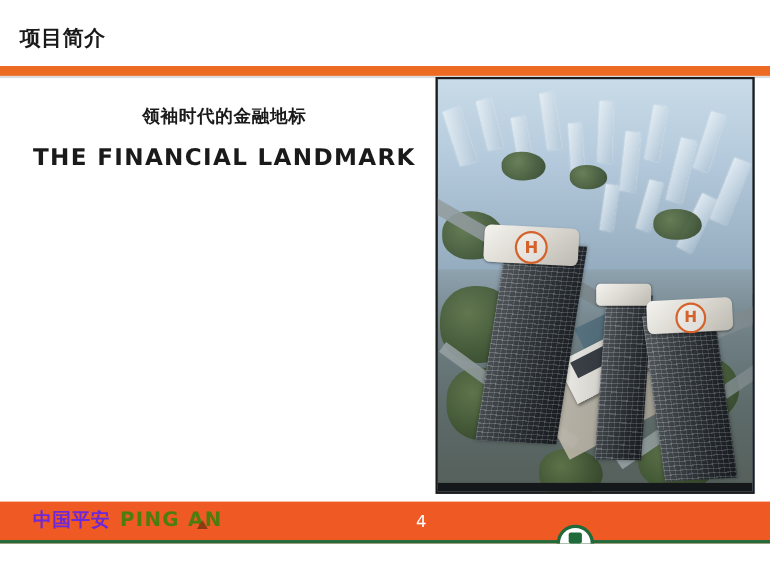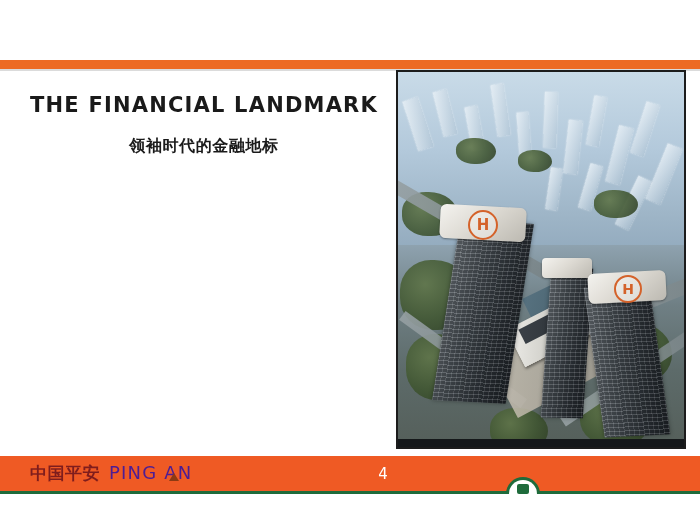--- a/index.html
+++ b/index.html
@@ -217,30 +217,30 @@
     top: 462px;
     display: flex;
     align-items: center;
     gap: 9px;
     white-space: nowrap;
   }
   #logo-cn {
     font-family: "DejaVu Sans", sans-serif;
     font-size: 17px;
     font-weight: bold;
-    color: #7f1d1d;
+    color: #6d28d9;
     letter-spacing: 0.5px;
     line-height: 22px;
   }
   #logo-en {
     position: relative;
     font-family: "DejaVu Sans", sans-serif;
     font-size: 18px;
-    font-weight: normal;
-    color: #4c1d95;
+    font-weight: bold;
+    color: #4d7c0f;
     letter-spacing: 1.2px;
     line-height: 22px;
   }
   #logo-peak {
     position: absolute;
     right: 13px;
     bottom: 3px;
     width: 0; height: 0;
     border-left: 5px solid transparent;
     border-right: 5px solid transparent;
@@ -256,26 +256,27 @@
     font-size: 15px;
     color: #ffffff;
     line-height: 20px;
   }
 </style>
 </head>
 <body>
 
 <div id="slide">
 
+  <div id="header-title">项目简介</div>
   <div id="header-rule"></div>
   <div id="header-rule-shadow"></div>
 
   <div id="text-col">
+    <div id="sub-title">领袖时代的金融地标</div>
     <div id="main-title">THE  FINANCIAL  LANDMARK</div>
-    <div id="sub-title">领袖时代的金融地标</div>
   </div>
 
   <div id="render-frame">
 
     <div class="render-layer" id="bg-haze"></div>
     <div class="render-layer" id="bg-ground"></div>
 
     <div class="render-layer far-slab" style="left:12px;top:26px;width:16px;height:52px;transform:rotate(-18deg);"></div>
     <div class="render-layer far-slab" style="left:40px;top:18px;width:14px;height:46px;transform:rotate(-14deg);"></div>
     <div class="render-layer far-slab" style="left:70px;top:34px;width:13px;height:44px;transform:rotate(-10deg);"></div>

